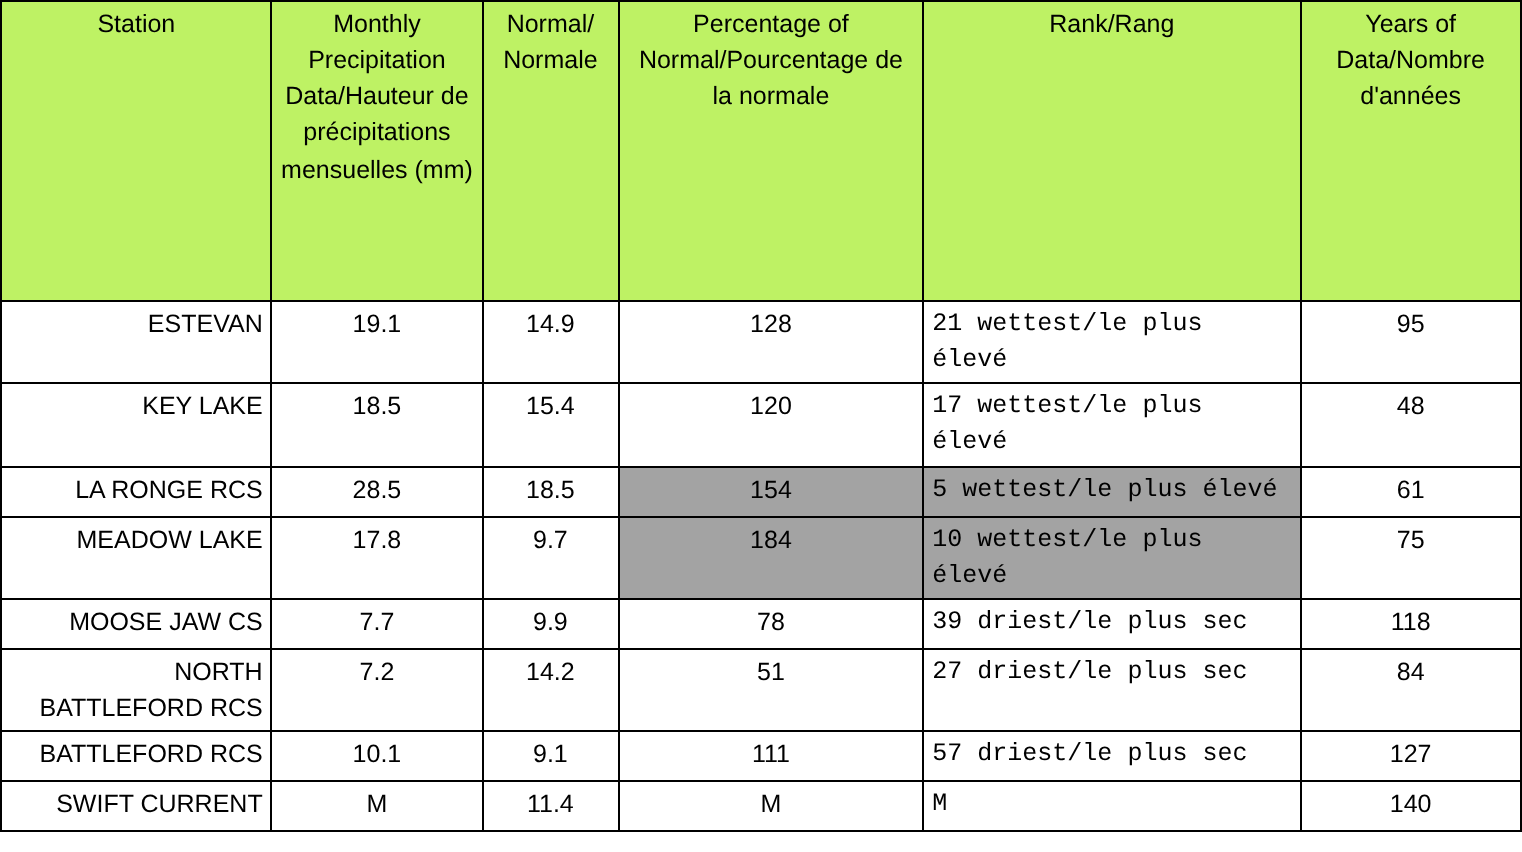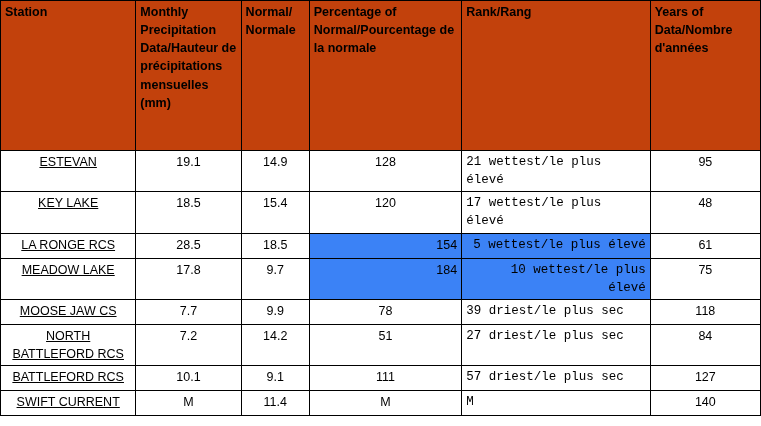--- a/index.html
+++ b/index.html
@@ -21,43 +21,41 @@
     table-layout: fixed;
   }
   table.precip-table th,
   table.precip-table td {
     border: 1px solid #000000;
     padding: 2px 4px;
     vertical-align: top;
     line-height: 1.45;
   }
   thead th {
-    background: #c2410c;
-    font-weight: bold;
-    text-align: left;
+    background: #bef264;
+    font-weight: normal;
+    text-align: center;
     vertical-align: top;
     height: 145px;
   }
   tbody td {
     height: 20px;
   }
   td.station {
-    text-align: center;
-    text-decoration: underline;
+    text-align: right;
   }
   td.num {
     text-align: center;
   }
   td.rank {
     text-align: left;
     font-family: Liberation Mono, monospace;
   }
   td.highlight {
-    background: #3b82f6;
-    text-align: right;
+    background: #a3a3a3;
   }
   col.c0 { width: 135px; }
   col.c1 { width: 105px; }
   col.c2 { width: 68px; }
   col.c3 { width: 152px; }
   col.c4 { width: 188px; }
   col.c5 { width: 110px; }
 </style>
 </head>
 <body>

